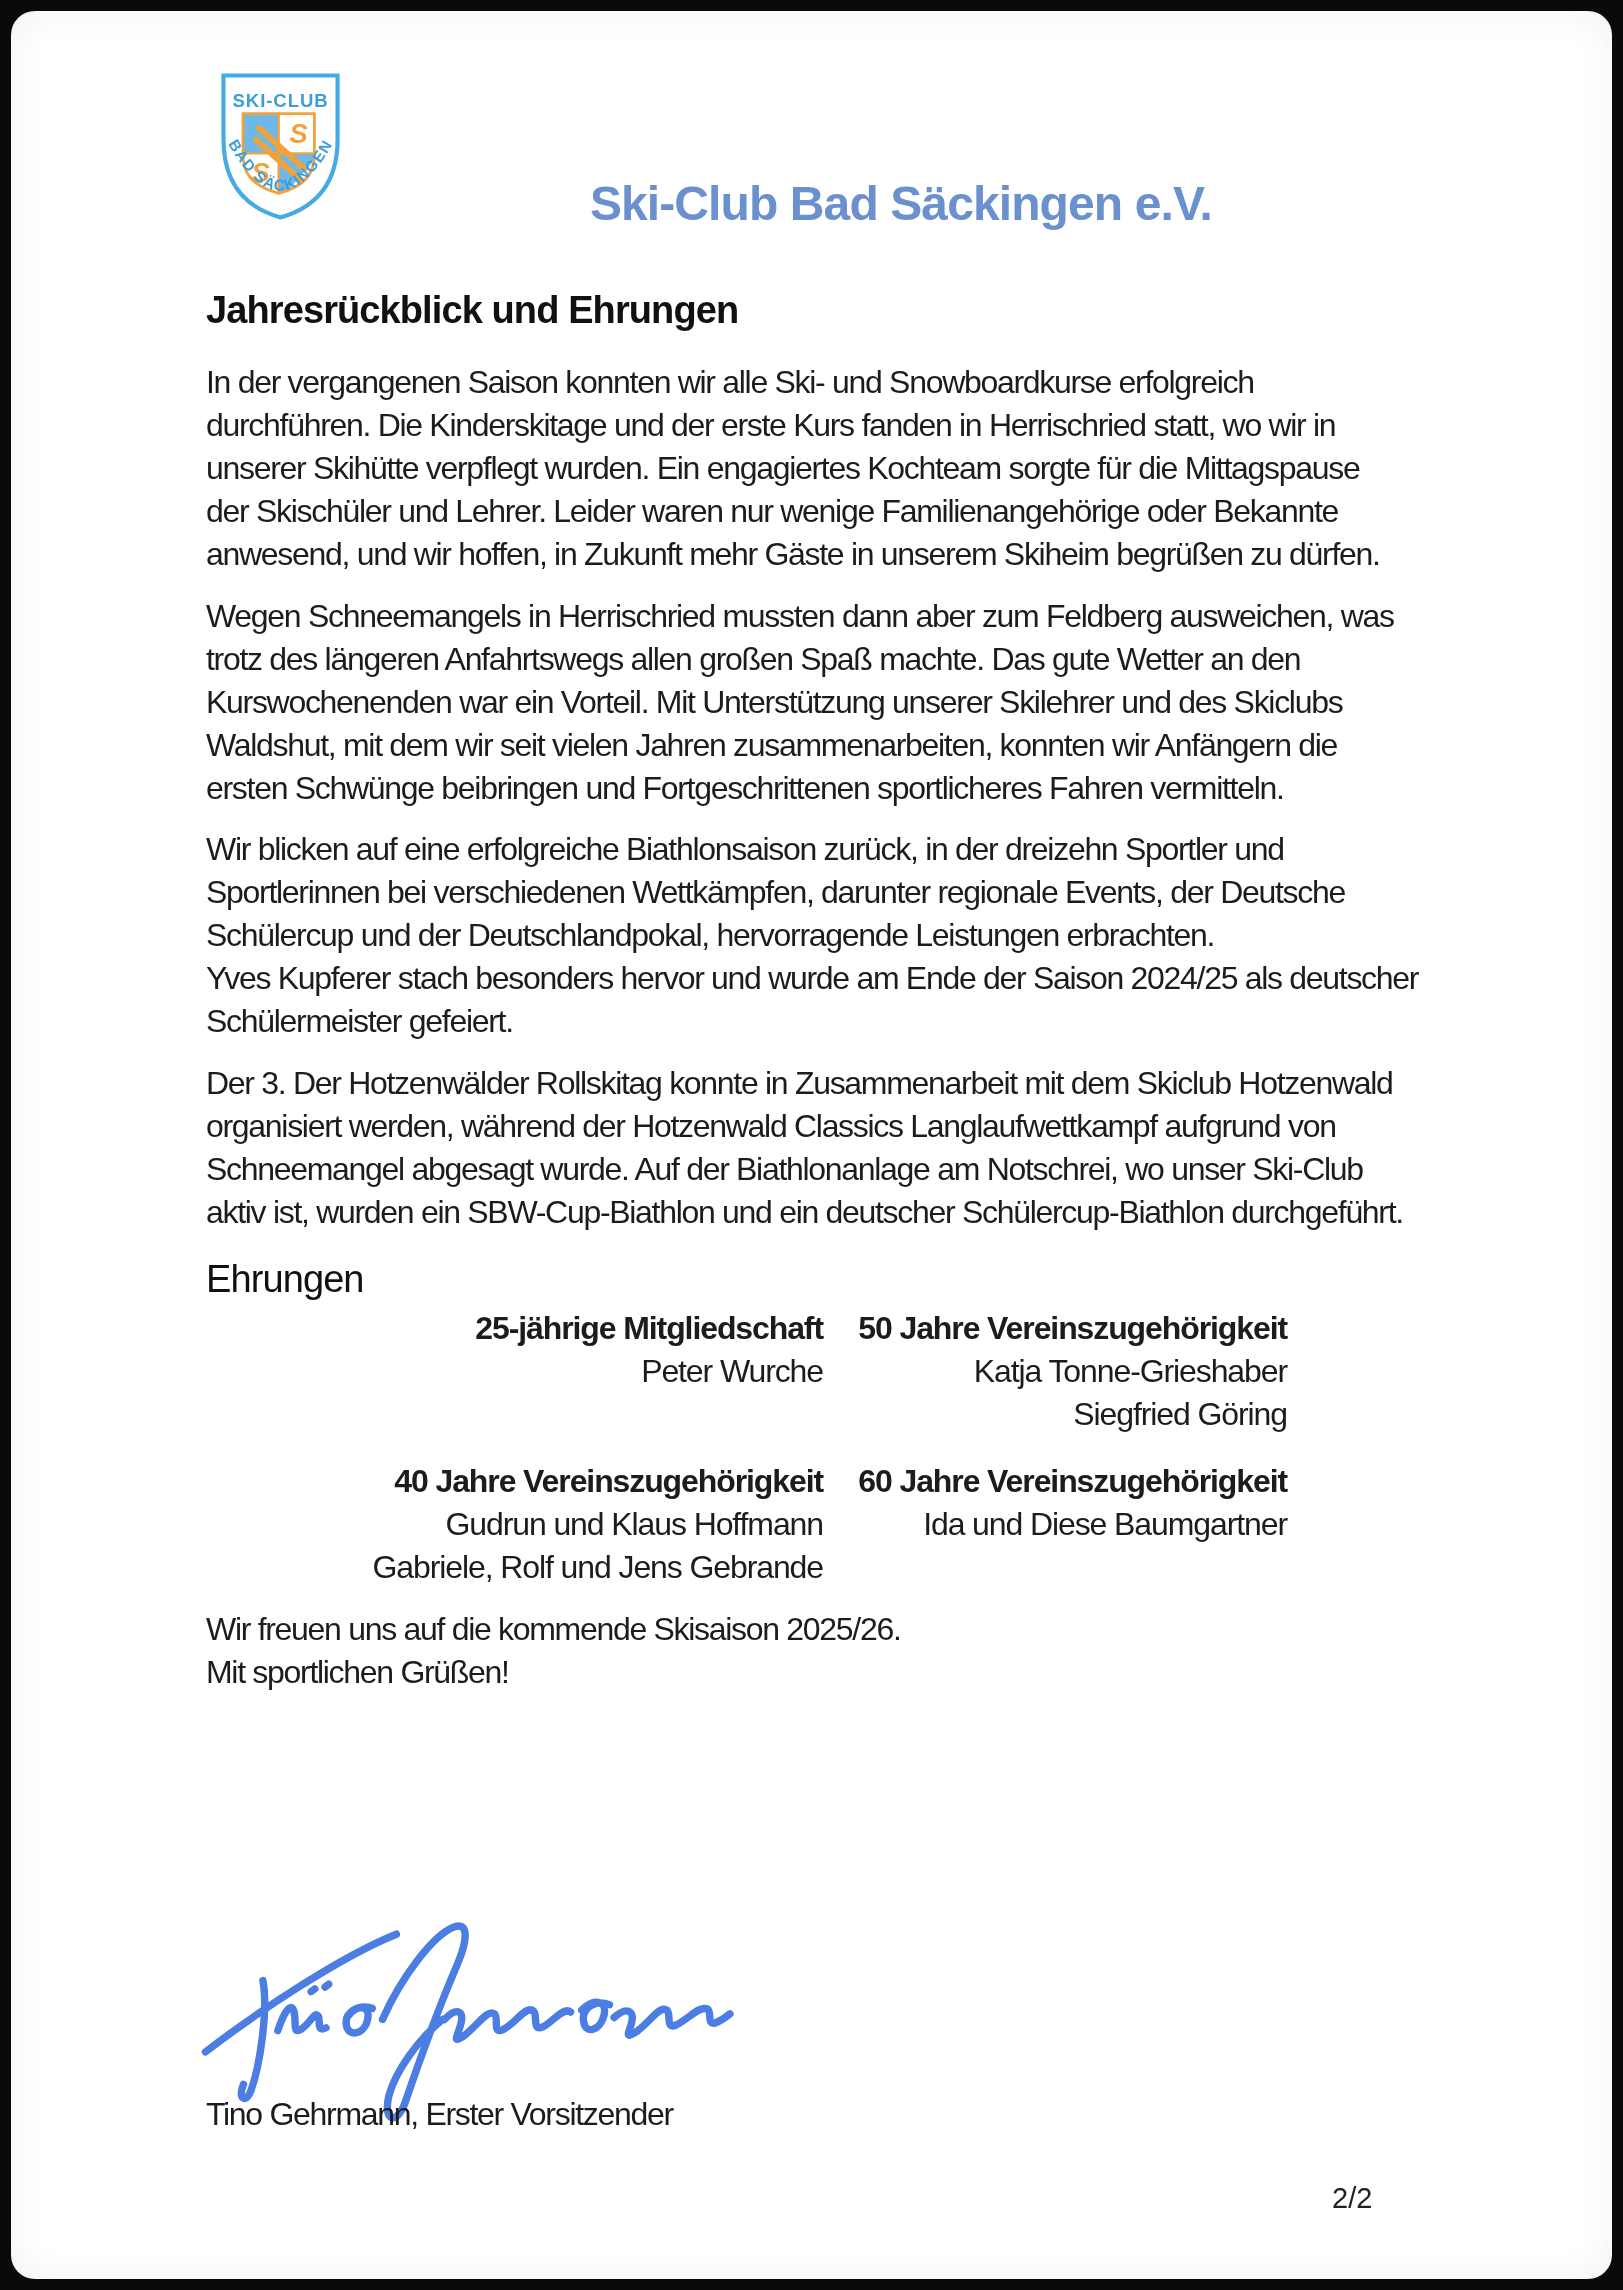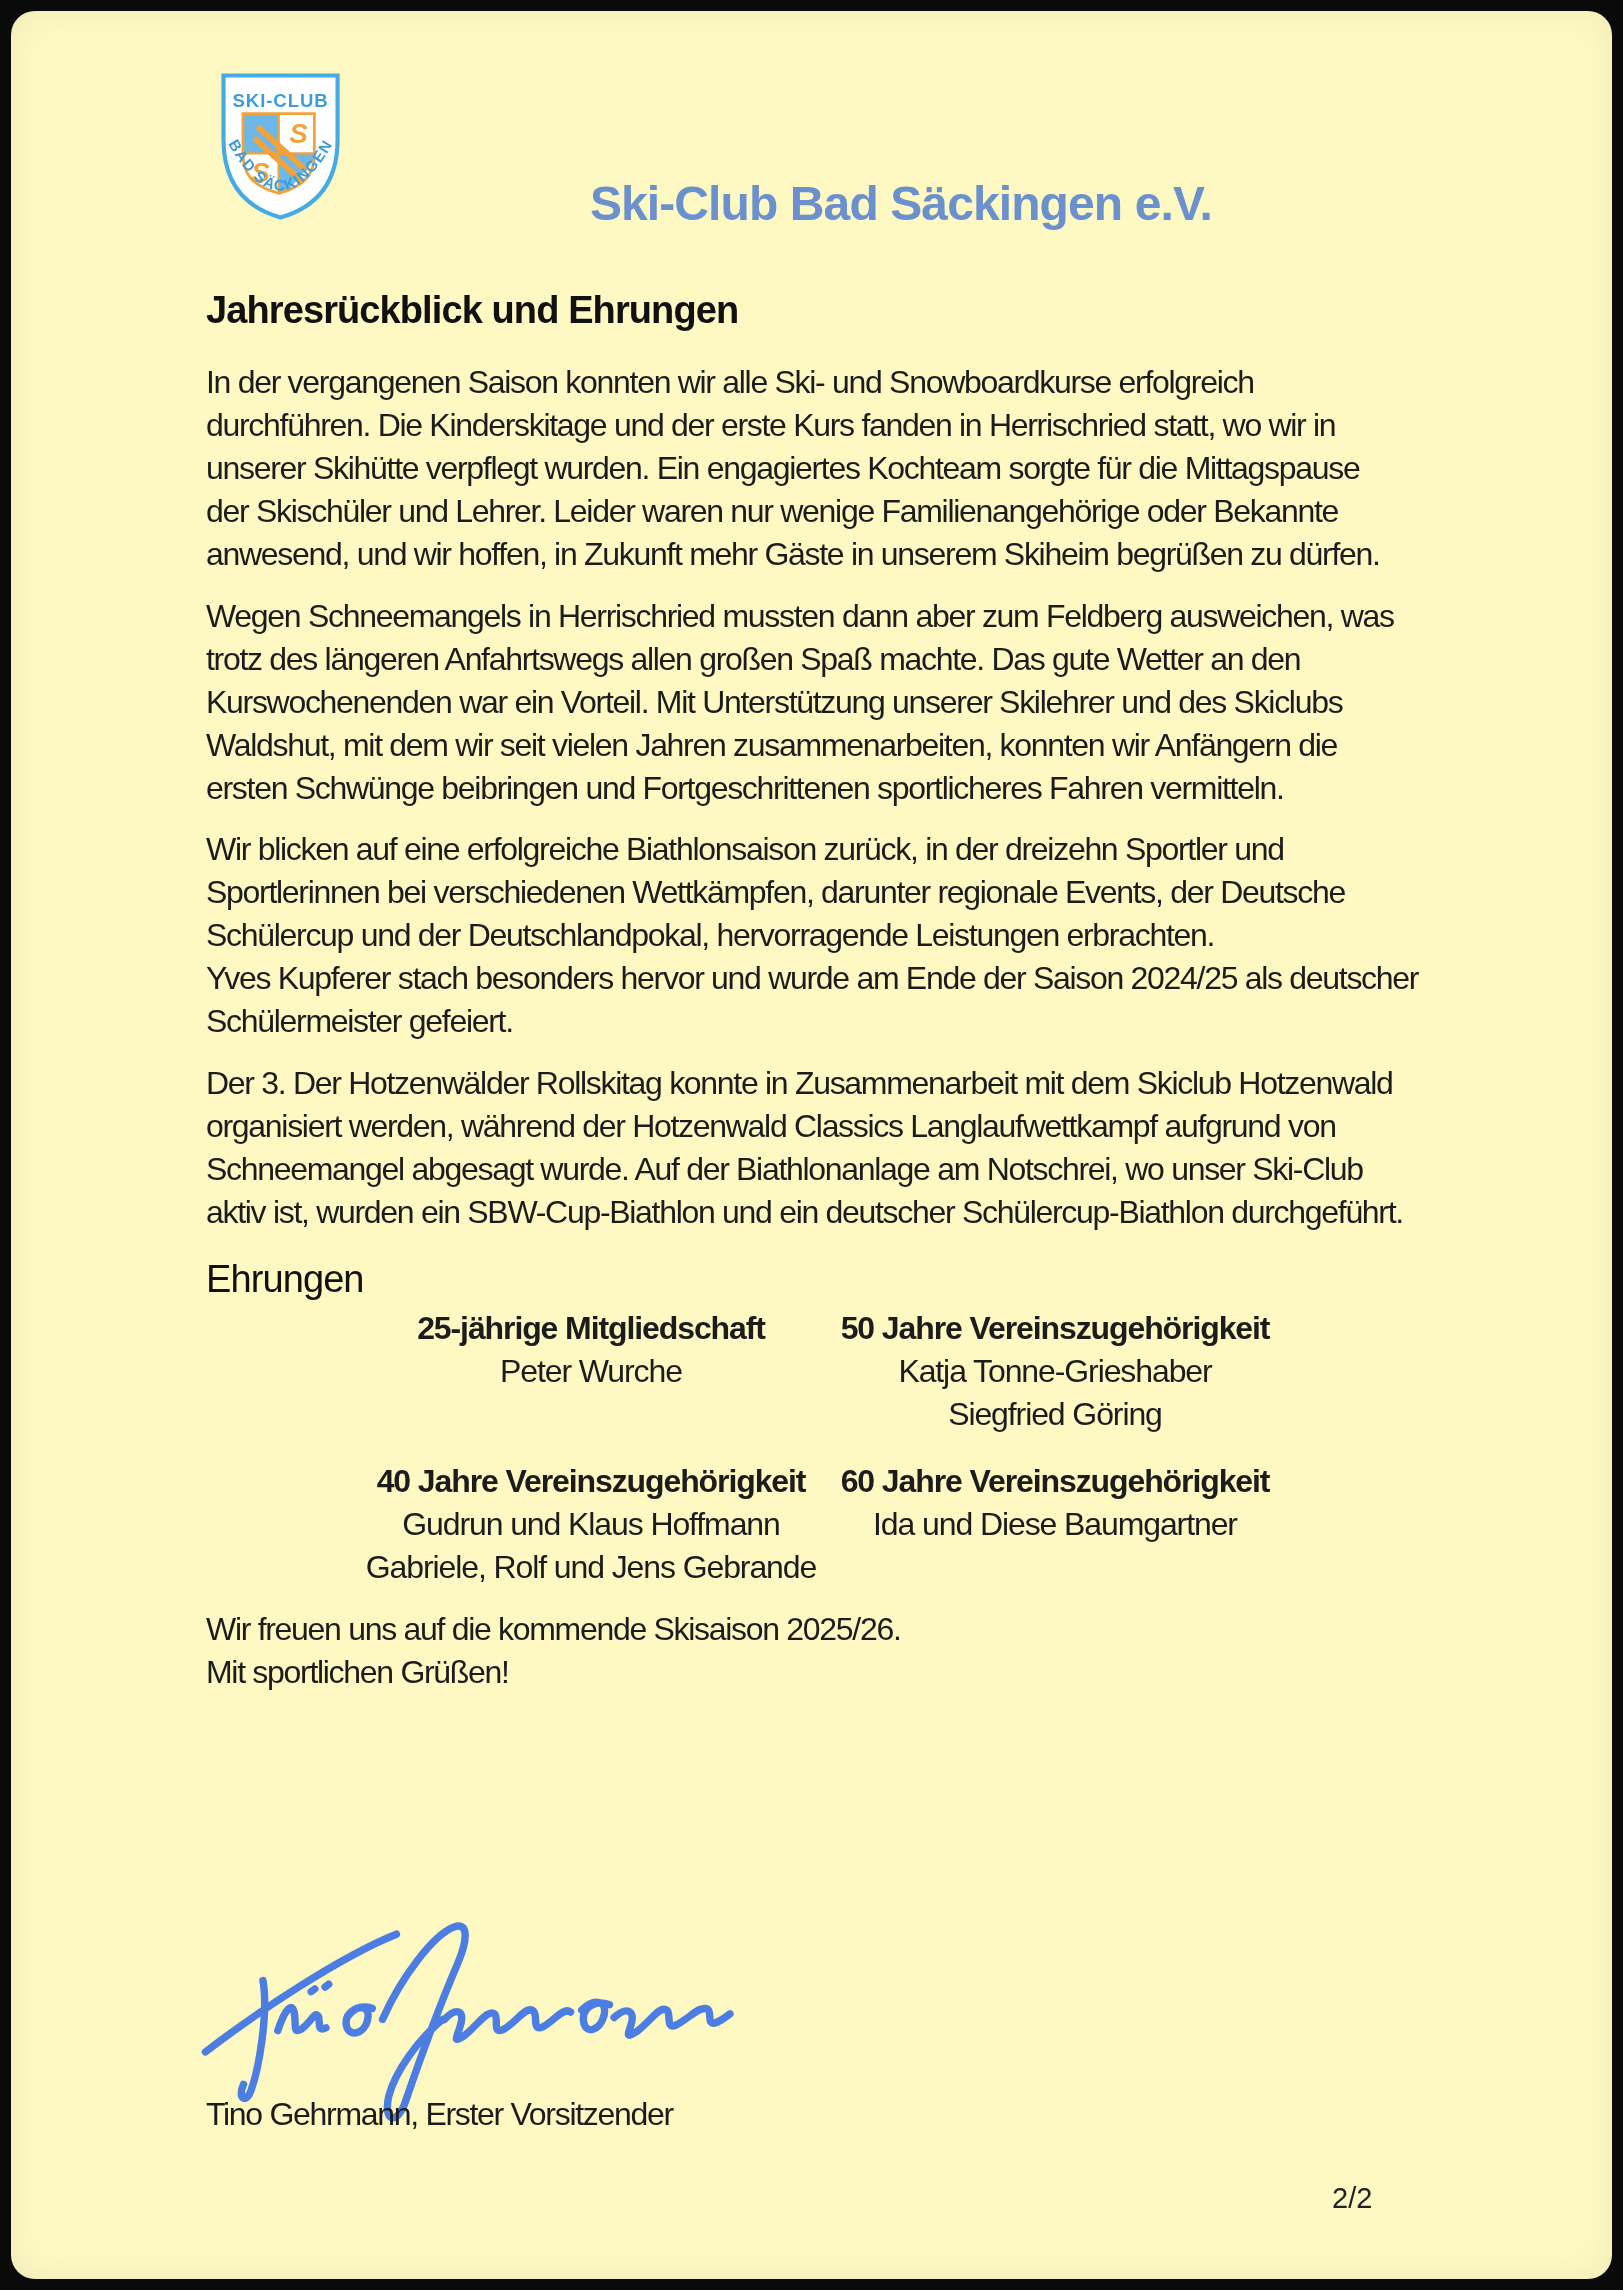--- a/index.html
+++ b/index.html
@@ -4,42 +4,42 @@
 <style>
   html,body{margin:0;padding:0;}
   body{
     width:1623px;height:2290px;
     background:#0a0a0a;
     font-family:"Liberation Sans", sans-serif;
     position:relative;overflow:hidden;
   }
   .page{
     position:absolute;left:11px;top:11px;right:11px;bottom:11px;
-    background:#fef9c3;border-radius:24px;
+    background:#ffffff;border-radius:24px;
     box-shadow:inset 0 0 37px rgba(0,0,0,0.06);
     overflow:hidden;
   }
   .logo{position:absolute;left:206px;top:58px;width:128px;height:154px;}
   .doc-title{
     position:absolute;left:519px;top:165px;width:742px;
     text-align:center;font-size:48px;font-weight:bold;
     letter-spacing:-0.9px;color:#6b90ce;white-space:pre;
   }
   .letter-body{position:absolute;left:195px;top:276px;width:1248px;color:#1c1c1c;}
   h1.sec{font-size:38px;line-height:46px;margin:0 0 28px 0;font-weight:bold;letter-spacing:-0.9px;color:#111;}
   h2.sec{font-size:38px;line-height:46px;margin:22px 0 5.6px 0;font-weight:normal;letter-spacing:-0.9px;color:#111;}
   .para{
     font-size:32px;line-height:43px;margin:0 0 18.6px 0;
     letter-spacing:-1.3px;white-space:pre;color:#1c1c1c;
   }
   .honors{
     display:grid;grid-template-columns:464px 464px;
     row-gap:24px;margin-left:153px;
   }
-  .honor-group{text-align:center;}
+  .honor-group{text-align:right;}
   .honor-title{font-size:32px;line-height:43px;font-weight:bold;letter-spacing:-1.1px;white-space:pre;}
   .honor-names{font-size:32px;line-height:43px;letter-spacing:-1.1px;white-space:pre;}
   .closing-line{font-size:32px;line-height:43px;letter-spacing:-1.3px;white-space:pre;margin:0;}
   .closing-line.first{margin-top:18.6px;}
   .signature{position:absolute;left:181px;top:1888px;width:557px;height:227px;}
   .signer{
     position:absolute;left:195px;top:2082px;
     font-size:32px;line-height:43px;letter-spacing:-1.3px;color:#1c1c1c;white-space:pre;
   }
   .page-number{

